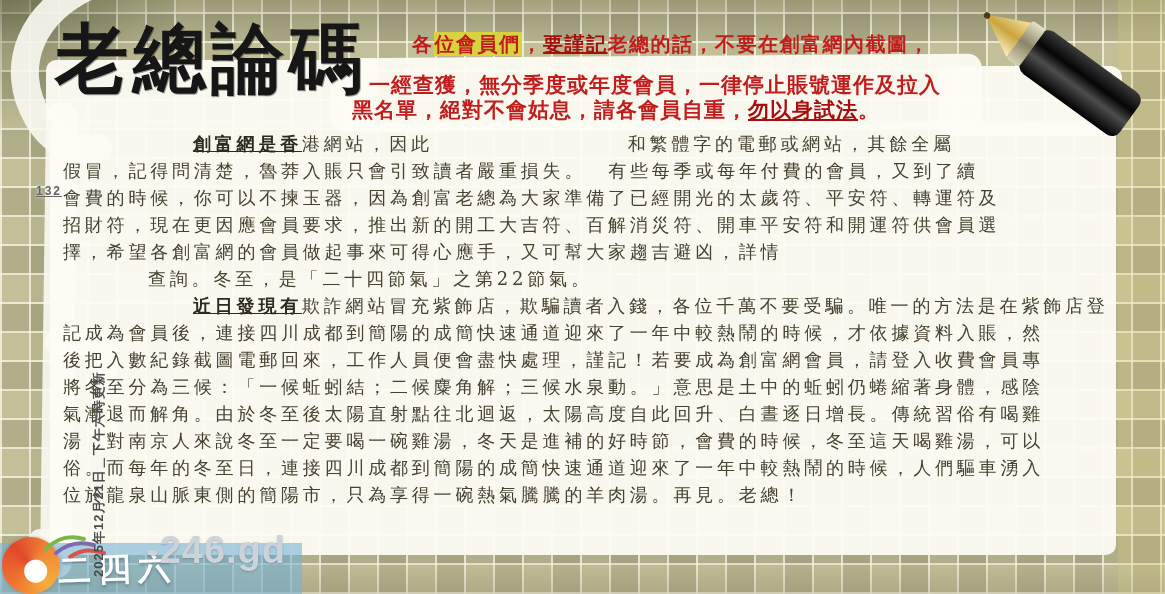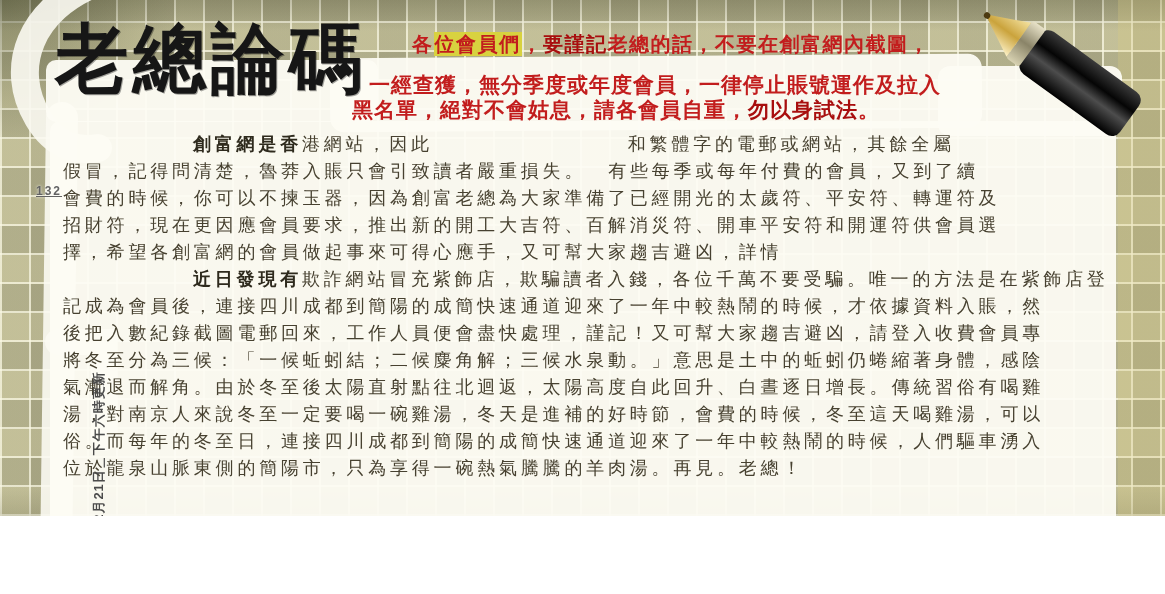--- a/index.html
+++ b/index.html
@@ -1,17 +1,17 @@
 <!DOCTYPE html>
 <html><head>
 <meta charset="utf-8">
 <style>
   html,body{margin:0;padding:0;}
   .stage{
-    position:relative;width:1165px;height:516px;overflow:hidden;
+    position:relative;width:1165px;height:594px;overflow:hidden;
     font-family:"DejaVu Serif", serif;
     background-color:#d3d0ad;
     background-image:
       repeating-linear-gradient(0deg, rgba(250,248,228,.75) 0 2px, rgba(0,0,0,0) 2px 29px),
       repeating-linear-gradient(90deg, rgba(250,248,228,.75) 0 2px, rgba(0,0,0,0) 2px 29px),
       repeating-linear-gradient(0deg, rgba(150,145,95,.16) 0 29px, rgba(70,70,40,.20) 29px 58px),
       repeating-linear-gradient(90deg, rgba(160,155,105,.14) 0 29px, rgba(95,92,60,.18) 29px 58px);
   }
   .vignette{position:absolute;inset:0;pointer-events:none;
     background:
@@ -26,24 +26,24 @@
   .glyph{position:absolute;left:0;top:0;}
   .pagetitle{position:absolute;left:55px;top:22px;font-size:73px;line-height:1;font-weight:900;
     color:#161616;letter-spacing:5px;transform:scaleY(1.04);text-shadow:1px 1px 0 rgba(0,0,0,.35);}
   .issue{position:absolute;left:36px;top:184px;font-family:"Liberation Sans",sans-serif;
     font-weight:bold;font-size:12px;color:#636363;letter-spacing:2px;text-shadow:0 0 3px rgba(255,255,255,.9);text-decoration:underline;}
   .notice{color:#c21d1d;white-space:nowrap;position:absolute;}
   .nl1{left:412px;top:31px;font-size:20px;font-weight:700;letter-spacing:1.5px;}
   .nl2{left:352px;top:71px;font-size:21px;font-weight:600;letter-spacing:1px;padding-left:17px;}
   .nl3{left:352px;top:96px;font-size:21px;font-weight:600;letter-spacing:1px;text-align:center;}
   .notice .hl{background:#d8d23f;padding:0 1px;text-align:center;}
-  .notice .b{font-weight:900;color:#a80e0e;}
+  .notice .b{font-weight:900;color:#a80e0e;text-decoration:underline;}
   .bodytext{position:absolute;left:63px;top:130px;width:1060px;color:#474130;}
   .bline{height:27px;line-height:27px;font-size:18px;letter-spacing:3.8px;white-space:nowrap;}
-  .bline .b{font-weight:bold;color:#2e2a1d;}
+  .bline .b{font-weight:bold;color:#2e2a1d;text-decoration:underline;}
   .gap{display:inline-block;}
   .pen{position:absolute;left:952px;top:2px;}
   .datecol{position:absolute;left:90px;top:577px;transform:rotate(-90deg);transform-origin:0 0;
     font-family:"Liberation Sans",sans-serif;font-size:13px;font-weight:bold;color:#4a4a4a;
     letter-spacing:1px;white-space:nowrap;}
   .band{position:absolute;left:0;top:543px;width:302px;height:51px;background:rgba(118,178,214,.60);}
   .badge6{position:absolute;left:2px;top:537px;width:58px;height:57px;border-radius:50%;
     background:
       radial-gradient(circle at 58% 60%, #fff 0 11px, rgba(255,255,255,0) 12px),
       conic-gradient(from 140deg, #f6ad3e, #ef7030, #e2482a, #f08a36, #f6ad3e);
@@ -110,23 +110,24 @@
       <circle cx="18" cy="58" r="3.2" fill="#4c3a10"></circle>
     </g>
   </svg>
 
   <div class="bodytext" id="bodyText">
       <div class="bline"><span class="gap" style="width: 130px;"></span><span class="b">創富網是香</span><span>港網站，因此</span><span class="gap" style="width: 195px;"></span><span>和繁體字的電郵或網站，其餘全屬</span></div>
       <div class="bline"><span>假冒，記得問清楚，魯莽入賬只會引致讀者嚴重損失。</span><span class="gap" style="width: 22px;"></span><span>有些每季或每年付費的會員，又到了續</span></div>
       <div class="bline"><span>會費的時候，你可以不揀玉器，因為創富老總為大家準備了已經開光的太歲符、平安符、轉運符及</span></div>
       <div class="bline"><span>招財符，現在更因應會員要求，推出新的開工大吉符、百解消災符、開車平安符和開運符供會員選</span></div>
       <div class="bline"><span>擇，希望各創富網的會員做起事來可得心應手，又可幫大家趨吉避凶，詳情</span></div>
+      <div class="bline"><span class="gap" style="width: 85px;"></span><span>查詢。冬至，是「二十四節氣」之第22節氣。</span></div>
       <div class="bline"><span class="gap" style="width: 130px;"></span><span class="b">近日發現有</span><span>欺詐網站冒充紫飾店，欺騙讀者入錢，各位千萬不要受騙。唯一的方法是在紫飾店登</span></div>
       <div class="bline"><span>記成為會員後，連接四川成都到簡陽的成簡快速通道迎來了一年中較熱鬧的時候，才依據資料入賬，然</span></div>
-      <div class="bline"><span>後把入數紀錄截圖電郵回來，工作人員便會盡快處理，謹記！又可幫大家趨吉避凶，請登入收費會員專</span></div>
+      <div class="bline"><span>後把入數紀錄截圖電郵回來，工作人員便會盡快處理，謹記！若要成為創富網會員，請登入收費會員專</span></div>
       <div class="bline"><span>將冬至分為三候：「一候蚯蚓結；二候麋角解；三候水泉動。」意思是土中的蚯蚓仍蜷縮著身體，感陰</span></div>
       <div class="bline"><span>氣漸退而解角。由於冬至後太陽直射點往北迴返，太陽高度自此回升、白晝逐日增長。傳統習俗有喝雞</span></div>
       <div class="bline"><span>湯，對南京人來說冬至一定要喝一碗雞湯，冬天是進補的好時節，會費的時候，冬至這天喝雞湯，可以</span></div>
       <div class="bline"><span>俗。而每年的冬至日，連接四川成都到簡陽的成簡快速通道迎來了一年中較熱鬧的時候，人們驅車湧入</span></div>
       <div class="bline"><span>位於龍泉山脈東側的簡陽市，只為享得一碗熱氣騰騰的羊肉湯。再見。老總！</span></div>
     </div>
 
   <div class="band"></div>
   <div class="badge6"></div>
   <svg class="swoosh" width="70" height="34">

